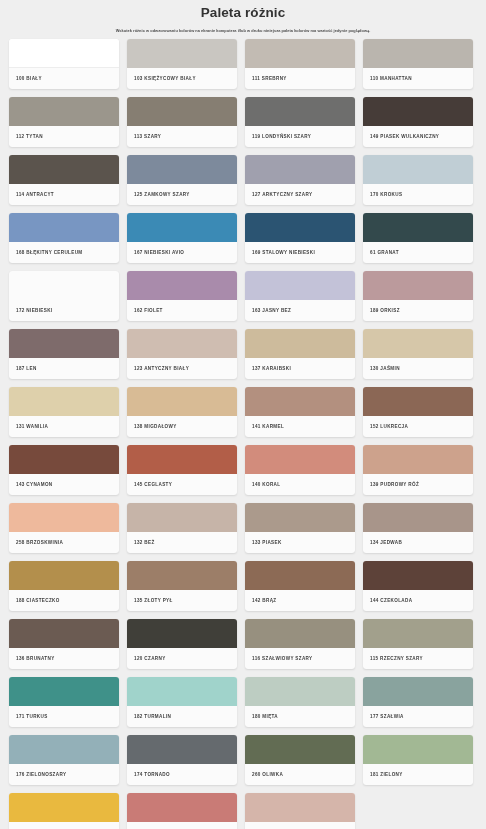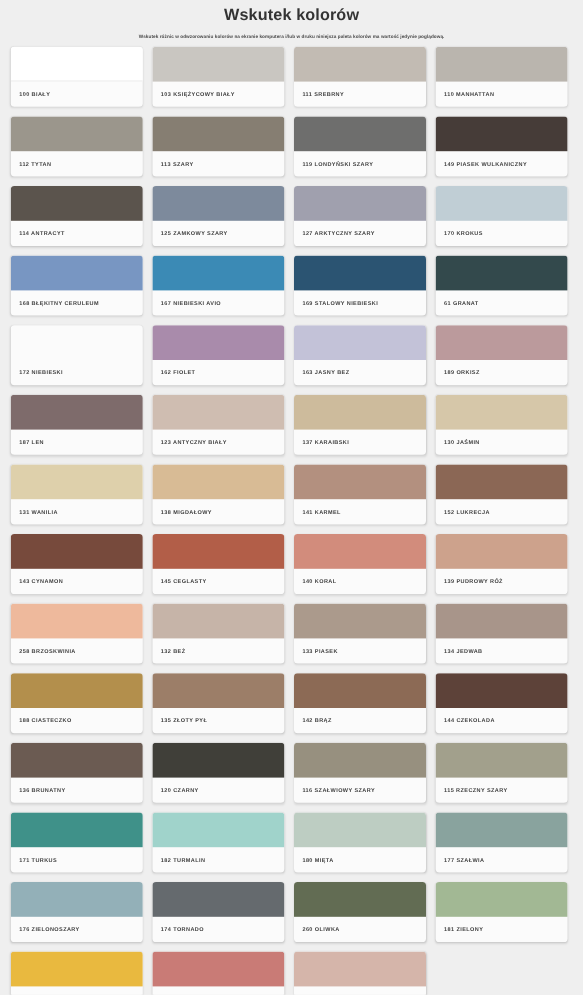--- a/index.html
+++ b/index.html
@@ -78,21 +78,21 @@
     white-space: nowrap;
     overflow: hidden;
   }
 </style>
 </head>
 <body>
 
 <div class="page">
 
   <div class="header">
-    <div class="page-title">Wskutek kolorów</div>
+    <div class="page-title">Paleta różnic</div>
     <div class="page-subtitle">Wskutek różnic w odwzorowaniu kolorów na ekranie komputera i/lub w druku niniejsza paleta kolorów ma wartość jedynie poglądową.</div>
   </div>
 
   <div class="palette-grid" id="palette-grid">
       <div class="color-card">
         <div class="swatch white-swatch" style="background: rgb(255, 255, 255);"></div>
         <div class="card-label">100 BIAŁY</div>
       </div>
       <div class="color-card">
         <div class="swatch" style="background: rgb(201, 198, 193);"></div>

